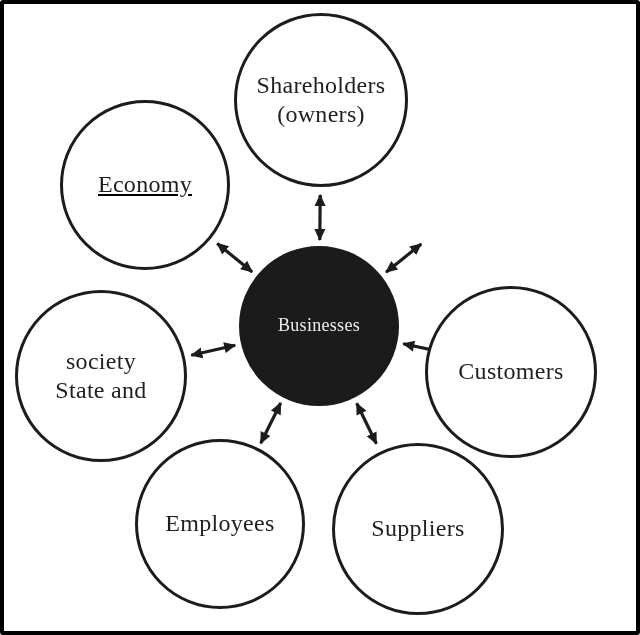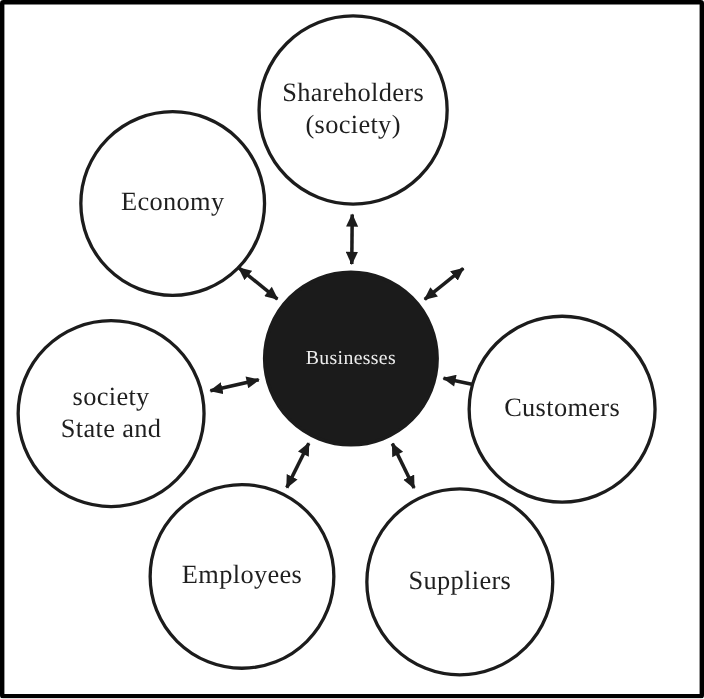--- a/index.html
+++ b/index.html
@@ -78,21 +78,21 @@
       <line x1="356.7" y1="403.3" x2="376.4" y2="443.7" marker-start="url(#ah-start)" marker-end="url(#ah-end)"></line>
       <line x1="280.7" y1="403.0" x2="260.7" y2="443.3" marker-start="url(#ah-start)" marker-end="url(#ah-end)"></line>
       <line x1="235.2" y1="345.2" x2="191.3" y2="355.3" marker-start="url(#ah-start)" marker-end="url(#ah-end)"></line>
       <line x1="252.2" y1="271.9" x2="217.2" y2="243.5" marker-start="url(#ah-start)" marker-end="url(#ah-end)"></line>
     </g>
   </svg>
 
   <div class="node" style="left:234px; top:13px; width:174px; height:174px;">
     <div class="label">
       <span class="line">Shareholders</span>
-      <span class="line">(society)</span>
+      <span class="line">(owners)</span>
     </div>
   </div>
 
 
   <div class="node" style="left:425px; top:286px; width:172px; height:172px;">
     <div class="label">
       <span class="line">Customers</span>
     </div>
   </div>
 
@@ -108,21 +108,21 @@
     </div>
   </div>
 
   <div class="node" style="left:15px; top:290px; width:172px; height:172px;">
     <div class="label">
       <span class="line">society</span>
       <span class="line">State and</span>
     </div>
   </div>
 
-  <div class="node" style="left:72px; top:100px; width:170px; height:170px;">
+  <div class="node" style="left:60px; top:100px; width:170px; height:170px;text-decoration:underline;">
     <div class="label">
       <span class="line">Economy</span>
     </div>
   </div>
 
   <div class="node center" style="left:239px; top:246px; width:160px; height:160px;">
     <div class="label">
       <span class="line">Businesses</span>
     </div>
   </div>

